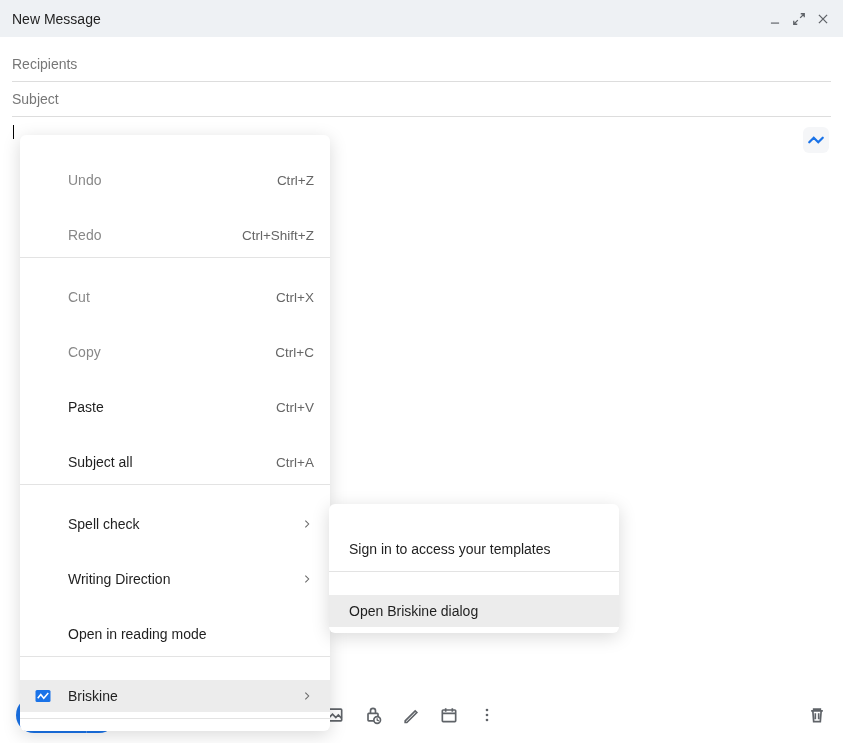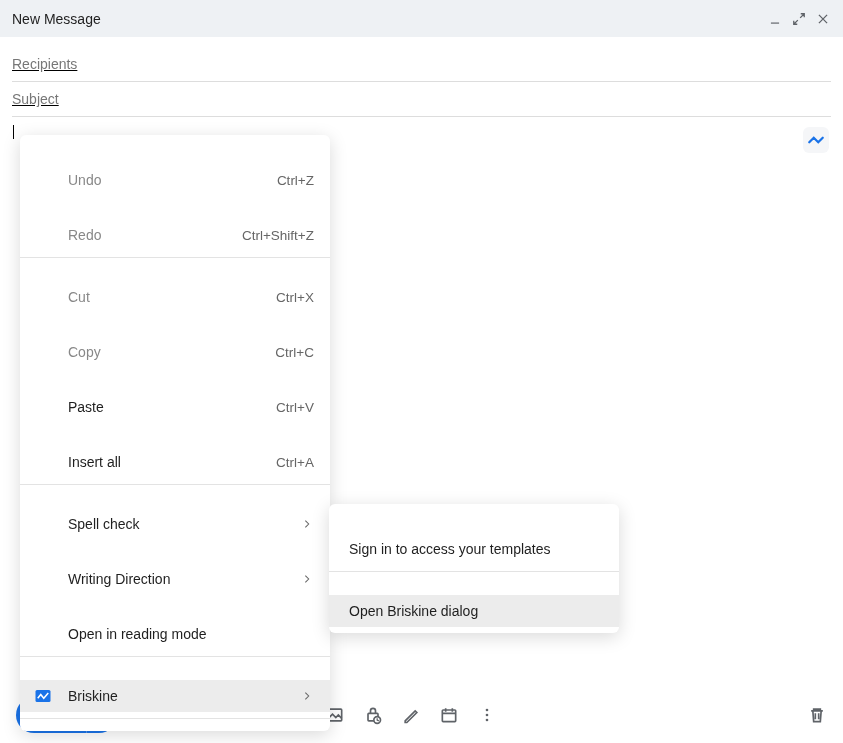--- a/index.html
+++ b/index.html
@@ -8,21 +8,21 @@
   .titlebar {
     height: 37px; background: #eef1f4; display: flex; align-items: center;
     padding: 0 12px; justify-content: space-between;
   }
   .title { font-size: 14px; font-weight: 400; color: #1f1f1f; }
   .titlebar-controls { display: flex; gap: 8px; align-items: center; }
   .tb-icon { width: 16px; height: 16px; cursor: pointer; display:flex; align-items:center; justify-content:center; }
 
   .fields { padding: 10px 12px 0; }
   .field-row {
-    border-bottom: 1px solid #ddd; padding: 8px 0 8px 0; text-decoration: underline;
+    border-bottom: 1px solid #ddd; padding: 8px 0 8px 0;
   }
   .placeholder { color: #777; font-size: 14px; }
 
   .body-area { position: relative; padding: 20px 12px 0; height: 560px; }
   .cursor {
     display:inline-block; width:1px; height:14px; background:#000;
     position:absolute; top:8px; left:12.5px;
   }
 
   .briskine-badge {
@@ -129,21 +129,21 @@
   </div>
   <div class="cm-item disabled">
     <span class="cm-label">Copy</span>
     <span class="cm-shortcut">Ctrl+C</span>
   </div>
   <div class="cm-item">
     <span class="cm-label">Paste</span>
     <span class="cm-shortcut">Ctrl+V</span>
   </div>
   <div class="cm-item">
-    <span class="cm-label">Insert all</span>
+    <span class="cm-label">Subject all</span>
     <span class="cm-shortcut">Ctrl+A</span>
   </div>
   <div class="cm-sep"></div>
   <div class="cm-item">
     <span class="cm-label">Spell check</span>
     <span class="cm-chevron">
       <svg width="10" height="10" viewBox="0 0 24 24">
           <path d="M8 4 L16 12 L8 20" fill="none" stroke="#666" stroke-width="2.5"></path>
         </svg>
     </span>

